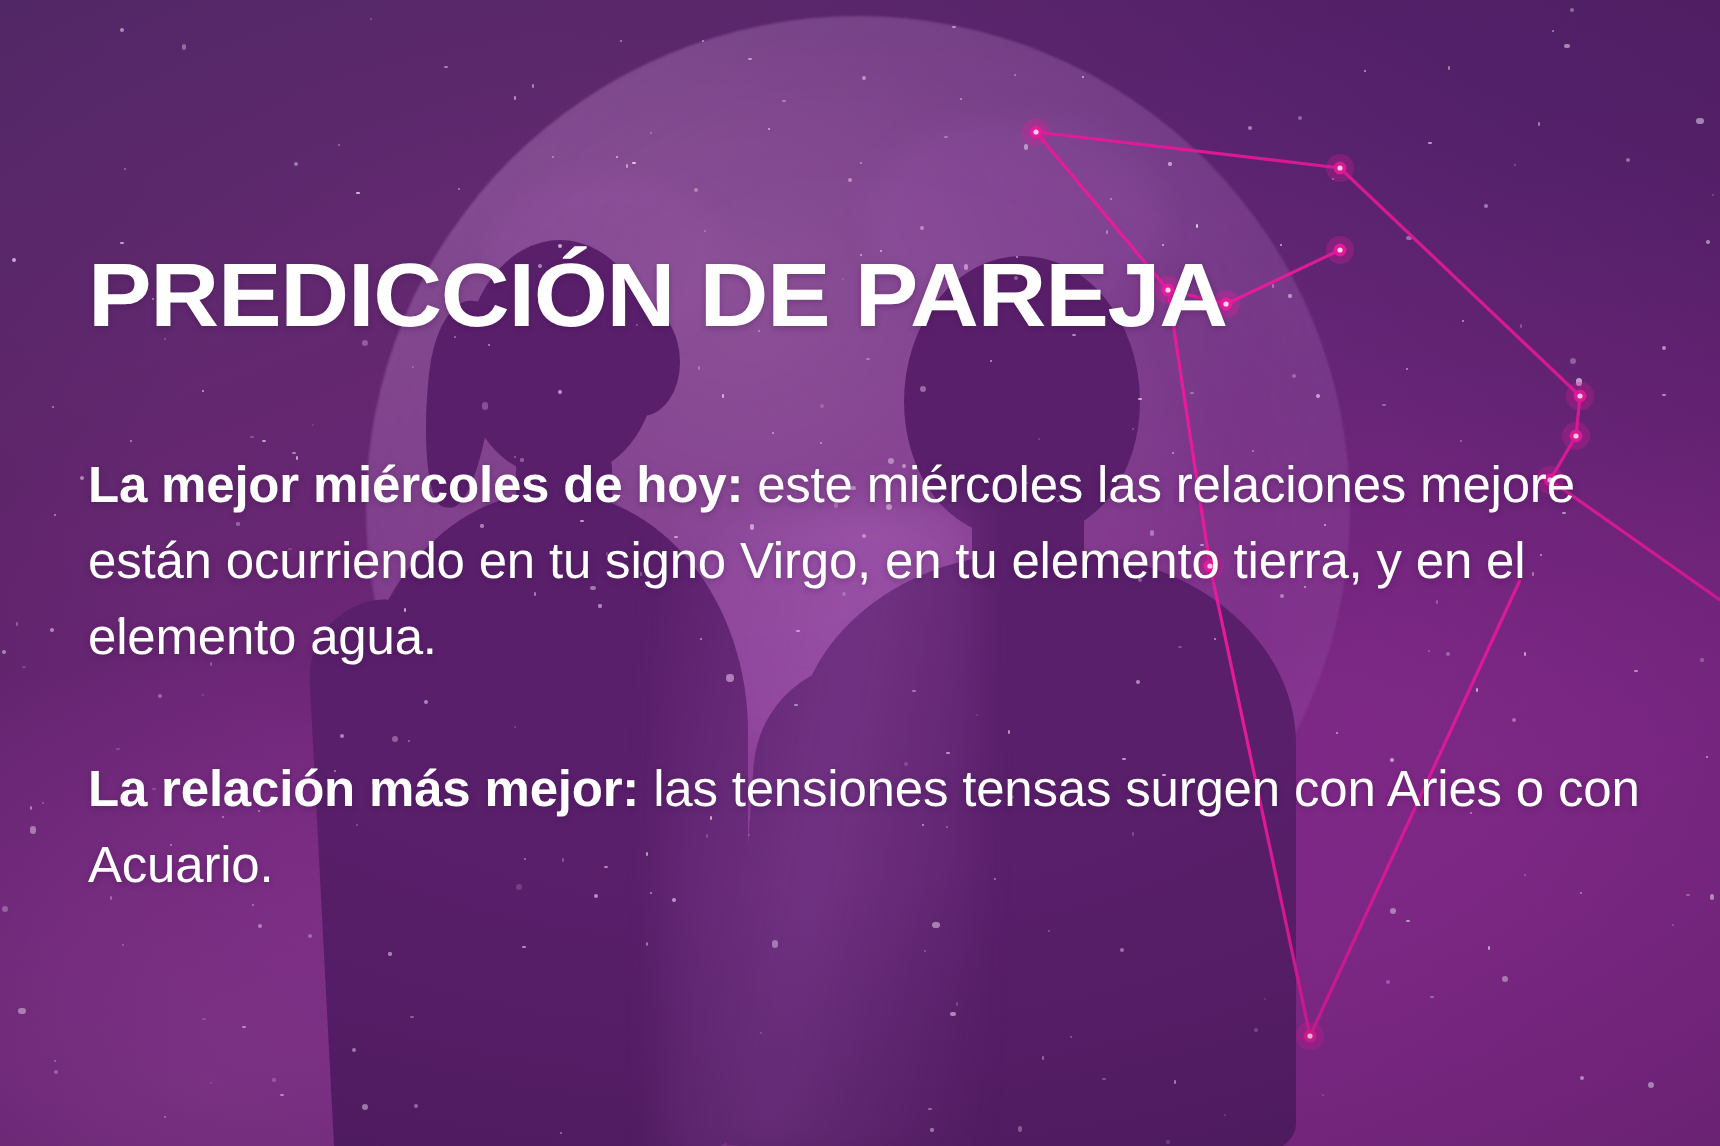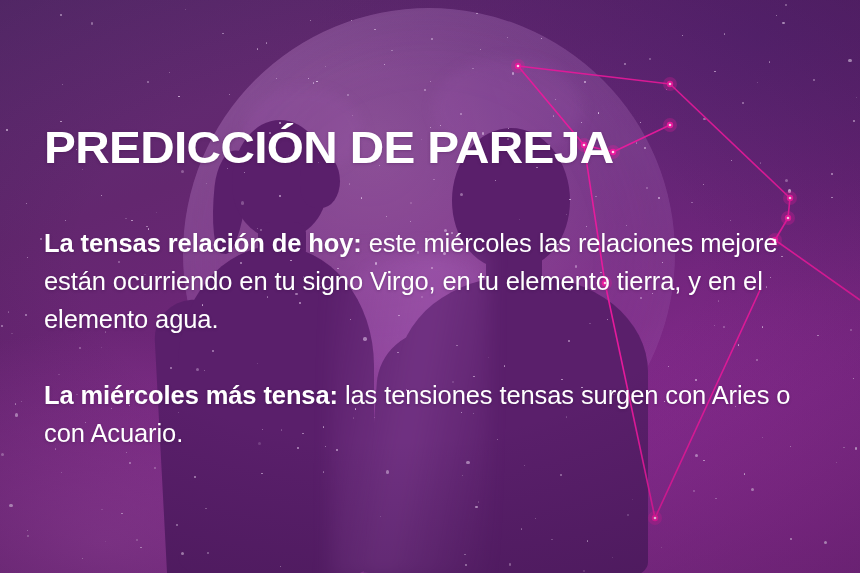--- a/index.html
+++ b/index.html
@@ -518,20 +518,20 @@
       <circle cx="655" cy="518" r="1.3" fill="#ffd7ef"></circle>
     </svg>
 
   <div class="bg-vignette"></div>
 
 
   <h1 class="headline">PREDICCIÓN DE PAREJA</h1>
 
   <div class="body-block">
     <p class="para">
-      <b>La tensas relación de hoy:</b><span> este miércoles las relaciones mejore están ocurriendo en tu signo Virgo, en tu elemento tierra, y en el elemento agua.</span>
+      <b>La mejor miércoles de hoy:</b><span> este miércoles las relaciones mejore están ocurriendo en tu signo Virgo, en tu elemento tierra, y en el elemento agua.</span>
     </p>
     <p class="para">
-      <b>La miércoles más tensa:</b><span> las tensiones tensas surgen con Aries o con Acuario.</span>
+      <b>La relación más mejor:</b><span> las tensiones tensas surgen con Aries o con Acuario.</span>
     </p>
   </div>
 
 </div>
 
 </body></html>

